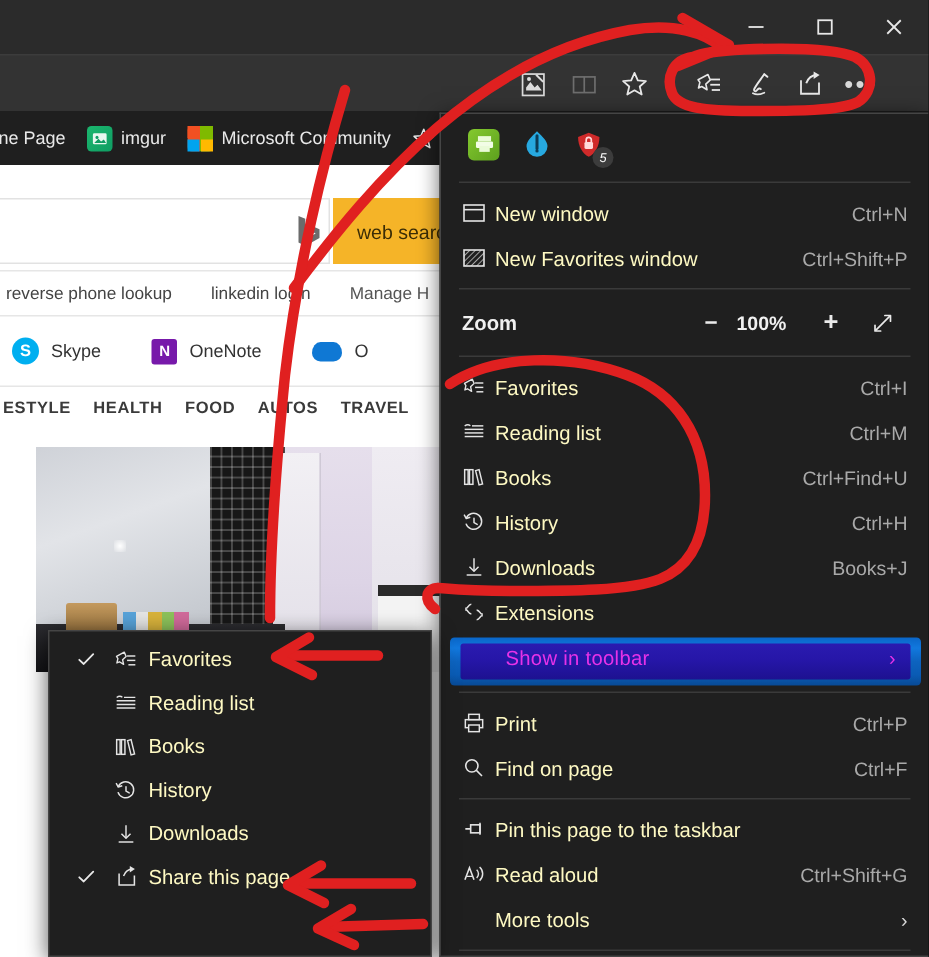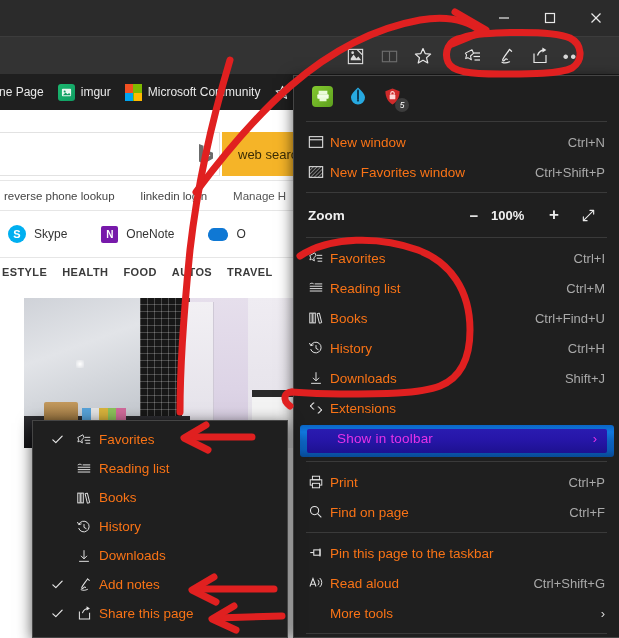--- a/index.html
+++ b/index.html
@@ -105,21 +105,21 @@
     background-size: 8px 8px; }
   .ph-glow { position:absolute; left:52px; top:62px; width:8px; height:8px;
     background: radial-gradient(circle,#ffffff,rgba(255,255,255,0)); }
 
   
   .menu { position: absolute; background: #1f1f1f; border: 1px solid #454545;
           box-shadow: 0 3px 14px rgba(0,0,0,.65); }
   .mi { display: flex; align-items: center; height: 30px; padding: 0 14px; white-space: nowrap; }
   .mi-ico { width: 22px; flex: 0 0 22px; display: flex; align-items: center; justify-content: flex-start; }
   .mi-ico svg { display: block; }
-  .mi-label { color: #f97316; font-size: 13.5px; flex: 1 1 auto; }
+  .mi-label { color: #fef9c3; font-size: 13.5px; flex: 1 1 auto; }
   .mi-accel { color: #a9a9a9; font-size: 13px; }
   .mi-chevron { color: #d8d8d8; font-size: 13px; }
   .mdiv { height: 1px; background: #3a3a3a; margin: 5px 12px; }
 
   
   #main-menu { left: 293px; top: 75px; width: 326px; height: 563px; border-right: none; }
   #main-menu .mi { height: 30px; }
   .ext-row { display: flex; align-items: center; gap: 14px; height: 40px; padding: 0 18px; }
   .ext-ico { position: relative; width: 21px; height: 21px; border-radius: 4px; }
   .ext-badge {
@@ -453,21 +453,21 @@
 
     <div class="mi">
       <span class="mi-ico">
         <svg width="16" height="16" viewBox="0 0 18 18">
           <line x1="9" y1="2.5" x2="9" y2="12" stroke="#e4e4e4" stroke-width="1.1"></line>
           <path d="M5.6 8.8 L9 12.2 L12.4 8.8" fill="none" stroke="#e4e4e4" stroke-width="1.1" stroke-linejoin="round"></path>
           <line x1="3.5" y1="15" x2="14.5" y2="15" stroke="#e4e4e4" stroke-width="1.1"></line>
         </svg>
       </span>
       <span class="mi-label">Downloads</span>
-      <span class="mi-accel">Shift+J</span>
+      <span class="mi-accel">Books+J</span>
     </div>
 
     <div class="mi">
       <span class="mi-ico">
         <svg width="16" height="16" viewBox="0 0 18 18">
           <path d="M7 3.2 C4.6 3.2 4.6 6.2 3 6.2 L3 7.4 C4.6 7.4 4.6 10.4 7 10.4" fill="none" stroke="#e4e4e4" stroke-width="1.2"></path>
           <path d="M11 7.6 C13.4 7.6 13.4 10.6 15 10.6 L15 11.8 C13.4 11.8 13.4 14.8 11 14.8" fill="none" stroke="#e4e4e4" stroke-width="1.2"></path>
         </svg>
       </span>
       <span class="mi-label">Extensions</span>
@@ -604,35 +604,20 @@
       <span class="sm-ico">
         <svg width="16" height="16" viewBox="0 0 18 18">
           <line x1="9" y1="2.5" x2="9" y2="12" stroke="#e4e4e4" stroke-width="1.1"></line>
           <path d="M5.6 8.8 L9 12.2 L12.4 8.8" fill="none" stroke="#e4e4e4" stroke-width="1.1" stroke-linejoin="round"></path>
           <line x1="3.5" y1="15" x2="14.5" y2="15" stroke="#e4e4e4" stroke-width="1.1"></line>
         </svg>
       </span>
       <span class="mi-label">Downloads</span>
     </div>
 
-    <div class="mi">
-      <span class="sm-check">
-        <svg width="13" height="13" viewBox="0 0 14 14">
-            <path d="M2 7.4 L5.2 10.4 L12 3.4" fill="none" stroke="#e8e8e8" stroke-width="1.3" stroke-linecap="round" stroke-linejoin="round"></path>
-          </svg>
-      </span>
-      <span class="sm-ico">
-        <svg width="17" height="17" viewBox="0 0 20 20">
-          <path d="M13.5 3.5 C11.5 6.5 8.5 10 7 13 C6.2 14.6 7.6 15.6 8.6 14.2 C9.6 12.8 10.4 12.6 11.2 13.4" fill="none" stroke="#e4e4e4" stroke-width="1.2" stroke-linecap="round"></path>
-          <path d="M13.5 3.5 L15.6 5.2" stroke="#e4e4e4" stroke-width="1.2" stroke-linecap="round"></path>
-          <path d="M6 16.2 C8 17.3 11 17 13.5 15.8" fill="none" stroke="#e4e4e4" stroke-width="1.1" stroke-linecap="round"></path>
-        </svg>
-      </span>
-      <span class="mi-label">Add notes</span>
-    </div>
 
     <div class="mi">
       <span class="sm-check">
         <svg width="13" height="13" viewBox="0 0 14 14">
             <path d="M2 7.4 L5.2 10.4 L12 3.4" fill="none" stroke="#e8e8e8" stroke-width="1.3" stroke-linecap="round" stroke-linejoin="round"></path>
           </svg>
       </span>
       <span class="sm-ico">
         <svg width="17" height="17" viewBox="0 0 20 20">
           <path d="M4 7.5 L4 16.5 L16 16.5 L16 9" fill="none" stroke="#e4e4e4" stroke-width="1.2"></path>

